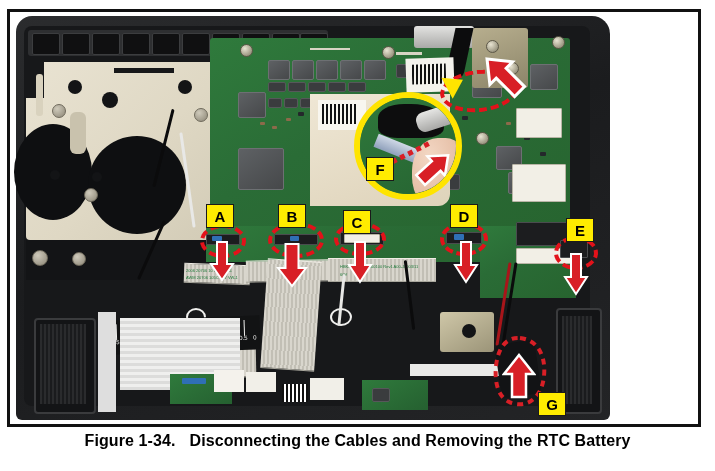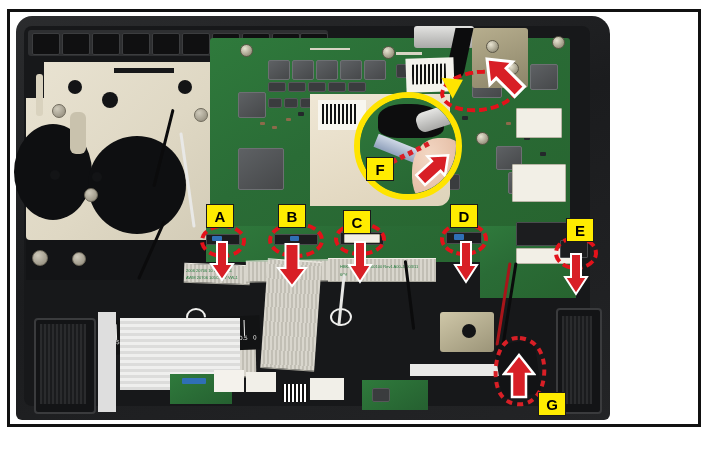--- a/index.html
+++ b/index.html
@@ -416,14 +416,17 @@
       <svg class="arrow-svg" style="left:492px;top:340px;" width="34" height="48" viewBox="0 0 34 48">
         <path d="M17 3 L32 22 L24 22 L24 45 L10 45 L10 22 L2 22 Z" fill="#d81f26" stroke="#ffffff" stroke-width="2.5"></path>
       </svg>
       <div class="label" style="left:528px;top:380px;width:26px;height:22px;">
         <span>G</span>
       </div>
 
     </div>
   </div>
 
+  <div id="caption">
+    <span>Figure 1-34.</span><span class="gap"></span><span>Disconnecting the Cables and Removing the RTC Battery</span>
+  </div>
 
 </div>
 
 </body></html>

